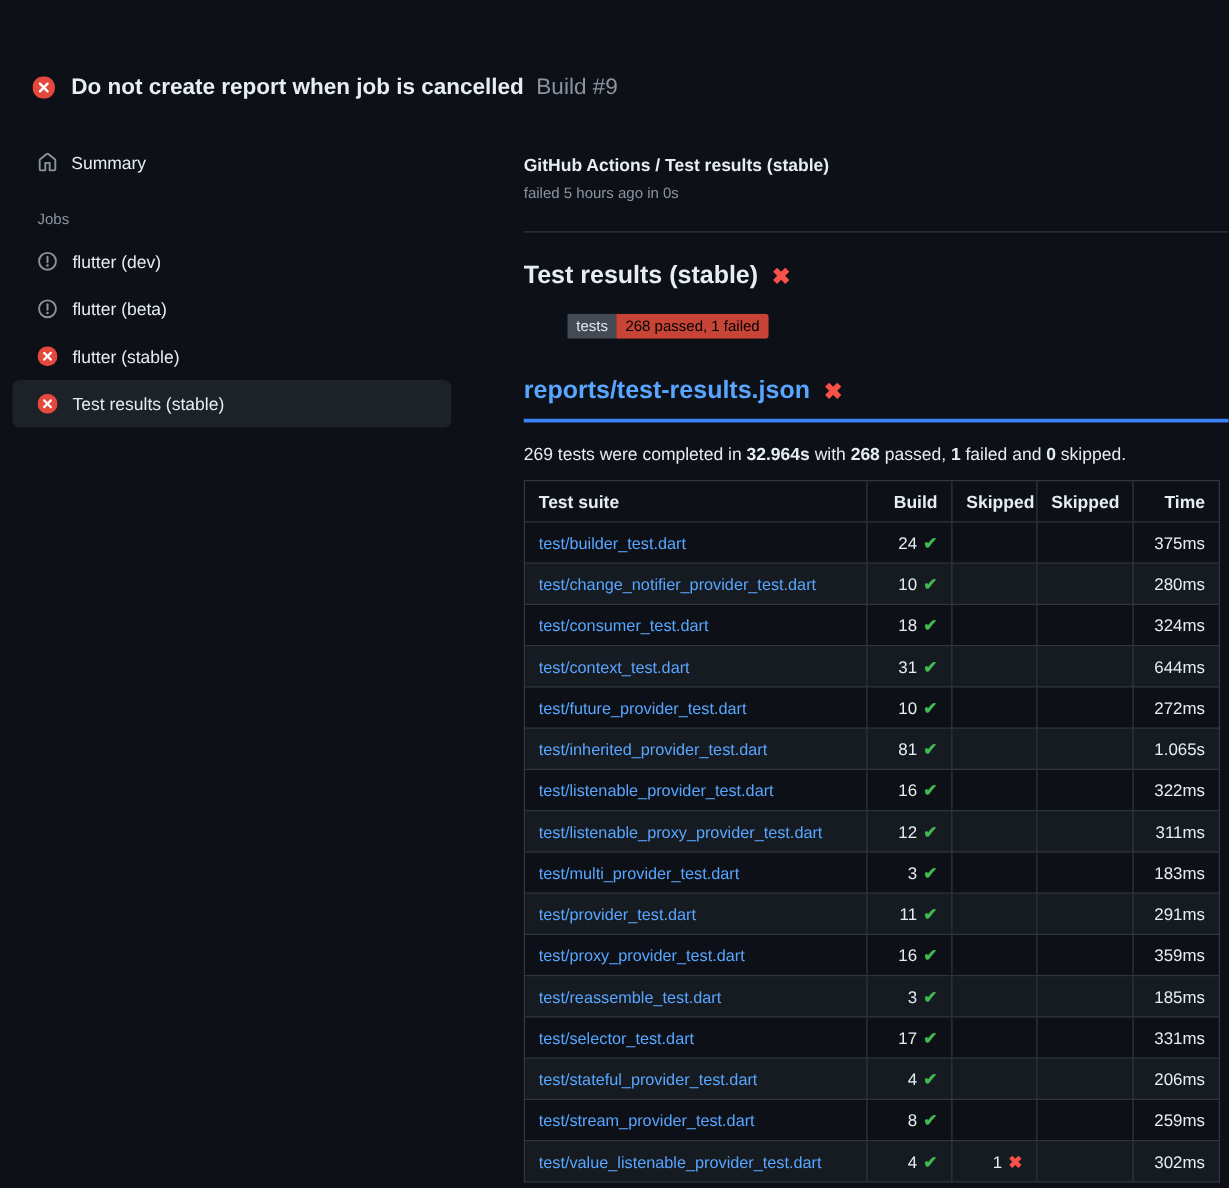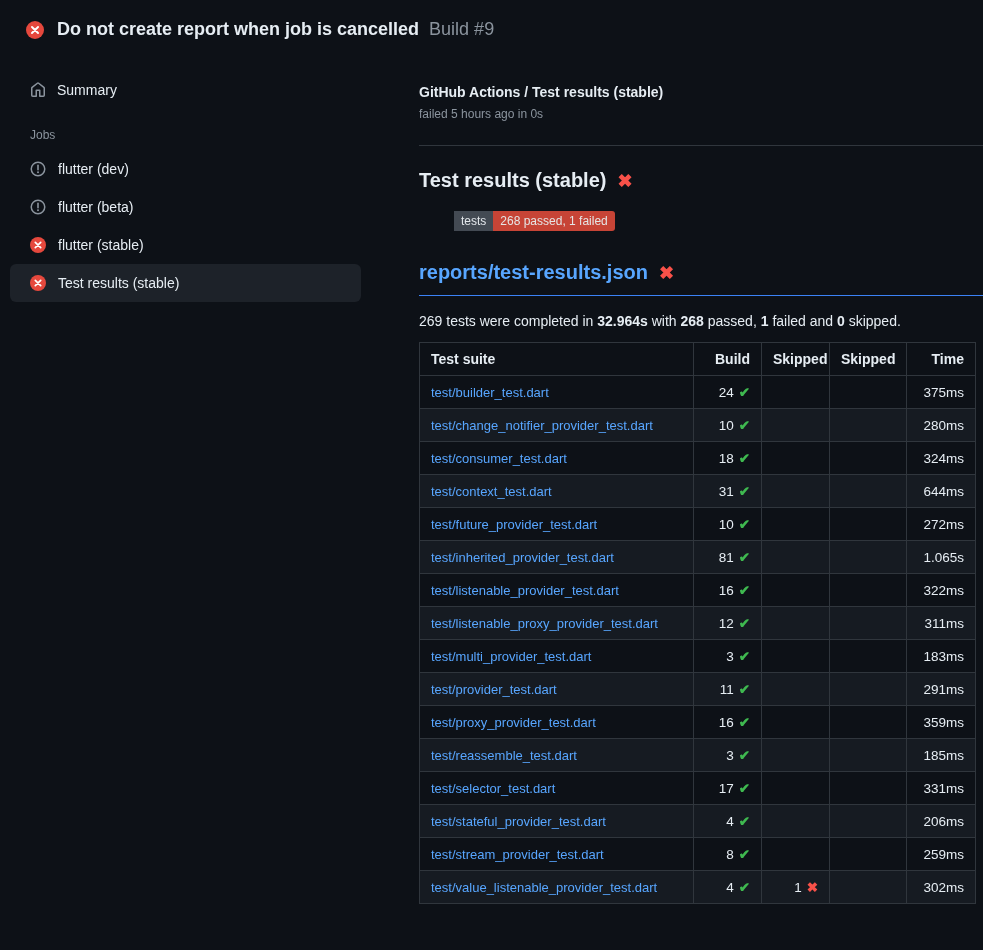--- a/index.html
+++ b/index.html
@@ -6,21 +6,21 @@
   html, body { width: 983px; height: 950px; }
   body {
     background: var(--page_bg, #0d1117);
     color: var(--text_primary, #e6edf3);
     font-family: "Liberation Sans", sans-serif;
     font-size: 14px;
     overflow: hidden;
   }
 
   
-  .page-header { display: flex; align-items: center; gap: 13px; padding: 19px 24px 14px 26px; }
+  .page-header { display: flex; align-items: center; gap: 13px; padding: 19px 24px 14px 26px; margin-top: 40px; }
   .status-icon svg { display: block; }
   .page-title { font-size: 18px; font-weight: 700; color: var(--text_primary); }
   .build-number { font-size: 18px; font-weight: 400; color: var(--text_secondary); margin-left: -3px; }
 
   
   .layout { display: flex; align-items: flex-start; }
 
   
   .sidebar { width: 375px; flex-shrink: 0; padding: 18px 14px 0 10px; }
   .summary-item { display: flex; align-items: center; gap: 11px; padding: 10px 16px 10px 20px; border-radius: 6px; cursor: pointer; color: var(--text_primary); }
@@ -33,22 +33,22 @@
 
   
   main { flex: 1; min-width: 0; padding-top: 30px; margin-left: 44px; }
   .breadcrumb { font-size: 14px; font-weight: 700; }
   .run-meta { font-size: 12px; color: var(--text_secondary); margin-top: 7px; }
   hr.divider { border: none; border-top: 1px solid var(--border, #30363d); margin-top: 24px; }
   .section-title { display: flex; align-items: center; gap: 11px; font-size: 20px; font-weight: 600; margin-top: 23px; }
   .x-mark { color: var(--danger_red, #f85149); font-size: 18px; font-weight: 700; line-height: 1; }
   .badge { display: inline-flex; margin-top: 19px; font-size: 12px; line-height: 1; border-radius: 3px; overflow: hidden; padding-left: 35px; }
   .badge-label { background: var(--badge_label_bg, #434a53); color: #e3e7eb; padding: 4px 7px; }
-  .badge-value { background: var(--badge_value_bg, #c74436); color: #e5e5e5; padding: 4px 7px; }
-  .report-title { display: flex; align-items: center; gap: 11px; font-size: 20px; font-weight: 600; margin-top: 30px; padding-bottom: 11px; border-bottom: 1px solid #3b82f6; }
+  .badge-value { background: var(--badge_value_bg, #c74436); color: #000000; padding: 4px 7px; }
+  .report-title { display: flex; align-items: center; gap: 11px; font-size: 20px; font-weight: 600; margin-top: 30px; padding-bottom: 11px; border-bottom: 3px solid #3b82f6; }
   .report-link { color: var(--link_blue, #58a6ff); text-decoration: none; cursor: pointer; }
   .summary-line { margin-top: 17px; font-size: 14px; color: var(--text_primary); }
   .summary-line strong { font-weight: 700; }
 
   
   table.results-table { border-collapse: collapse; table-layout: fixed; width: 556px; margin-top: 13px; }
   .results-table th, .results-table td { border: 1px solid var(--border, #30363d); padding: 8px 11px; }
   .results-table th { font-size: 14px; font-weight: 700; text-align: right; }
   .results-table td { font-size: 13.5px; text-align: right; white-space: nowrap; }
   .results-table th:nth-child(1), .results-table td:nth-child(1) { width: 274px; text-align: left; }

